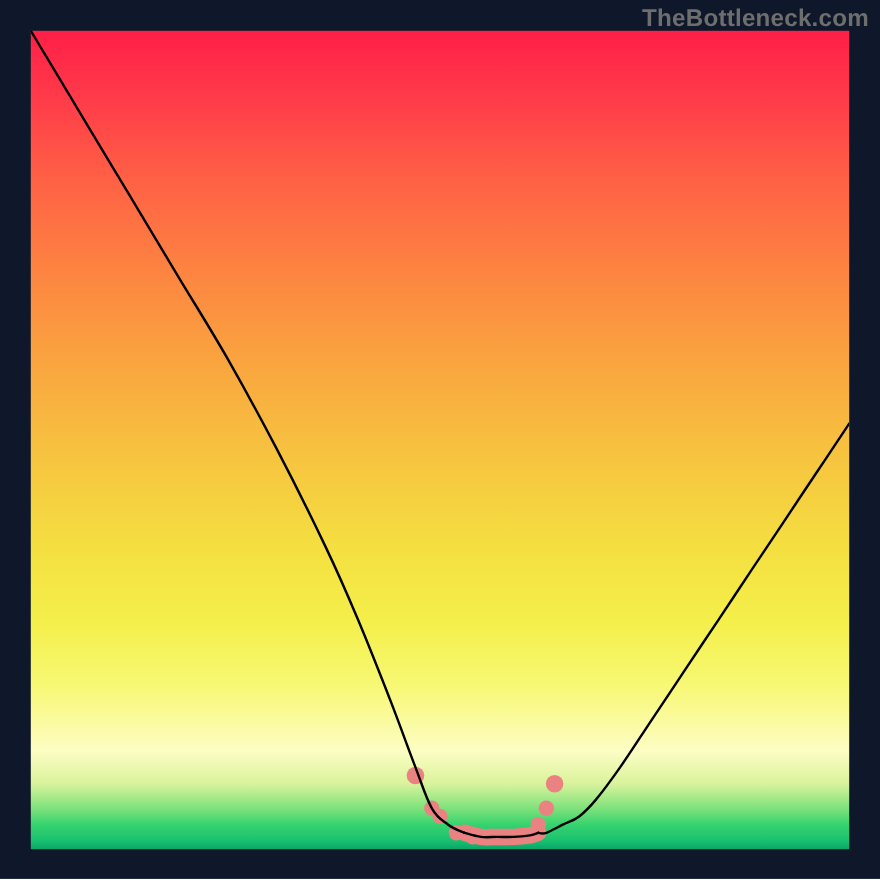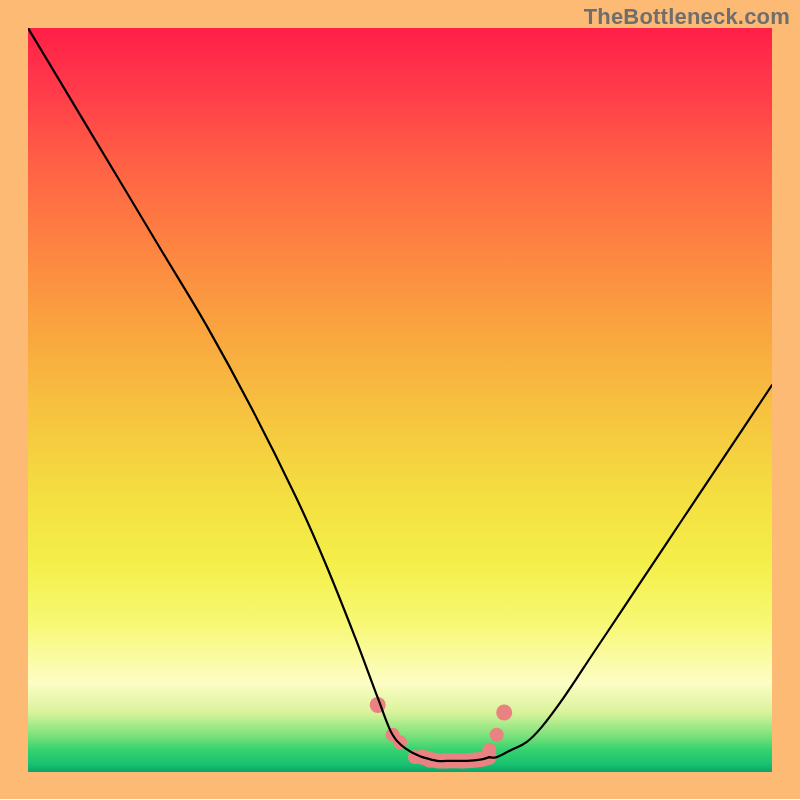--- a/index.html
+++ b/index.html
@@ -7,21 +7,21 @@
     padding: 0;
     width: 800px;
     height: 800px;
     overflow: hidden;
     font-family: Arial, Helvetica, sans-serif;
   }
   .frame {
     position: relative;
     width: 800px;
     height: 799px;
-    background: #fdba74;
+    background: #0f172a;
   }
   .watermark {
     position: absolute;
     top: 4px;
     right: 10px;
     color: #6e6e6e;
     font-size: 22px;
     font-weight: 600;
     letter-spacing: 0.2px;
     z-index: 50;

